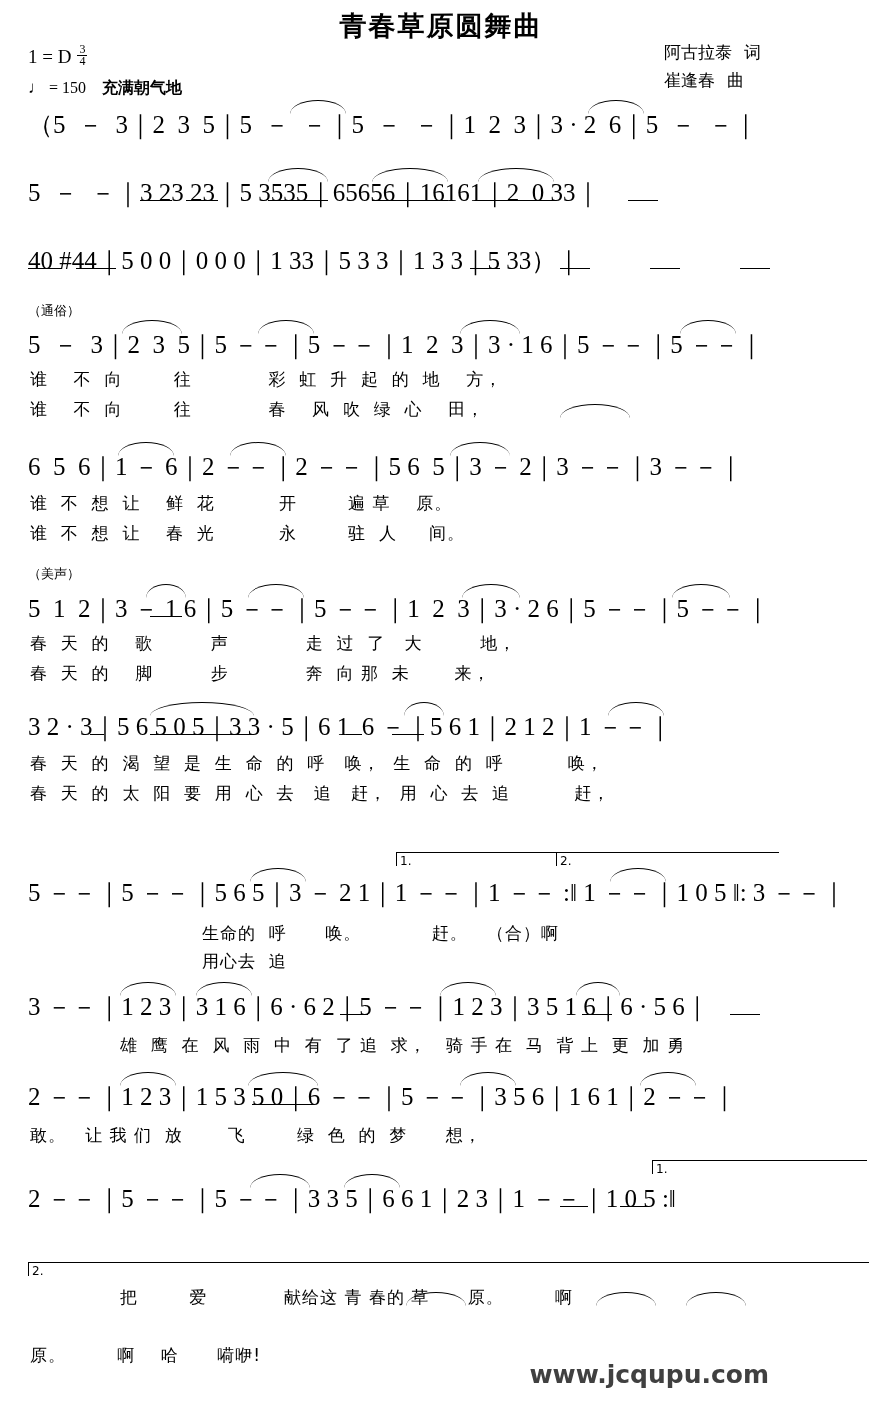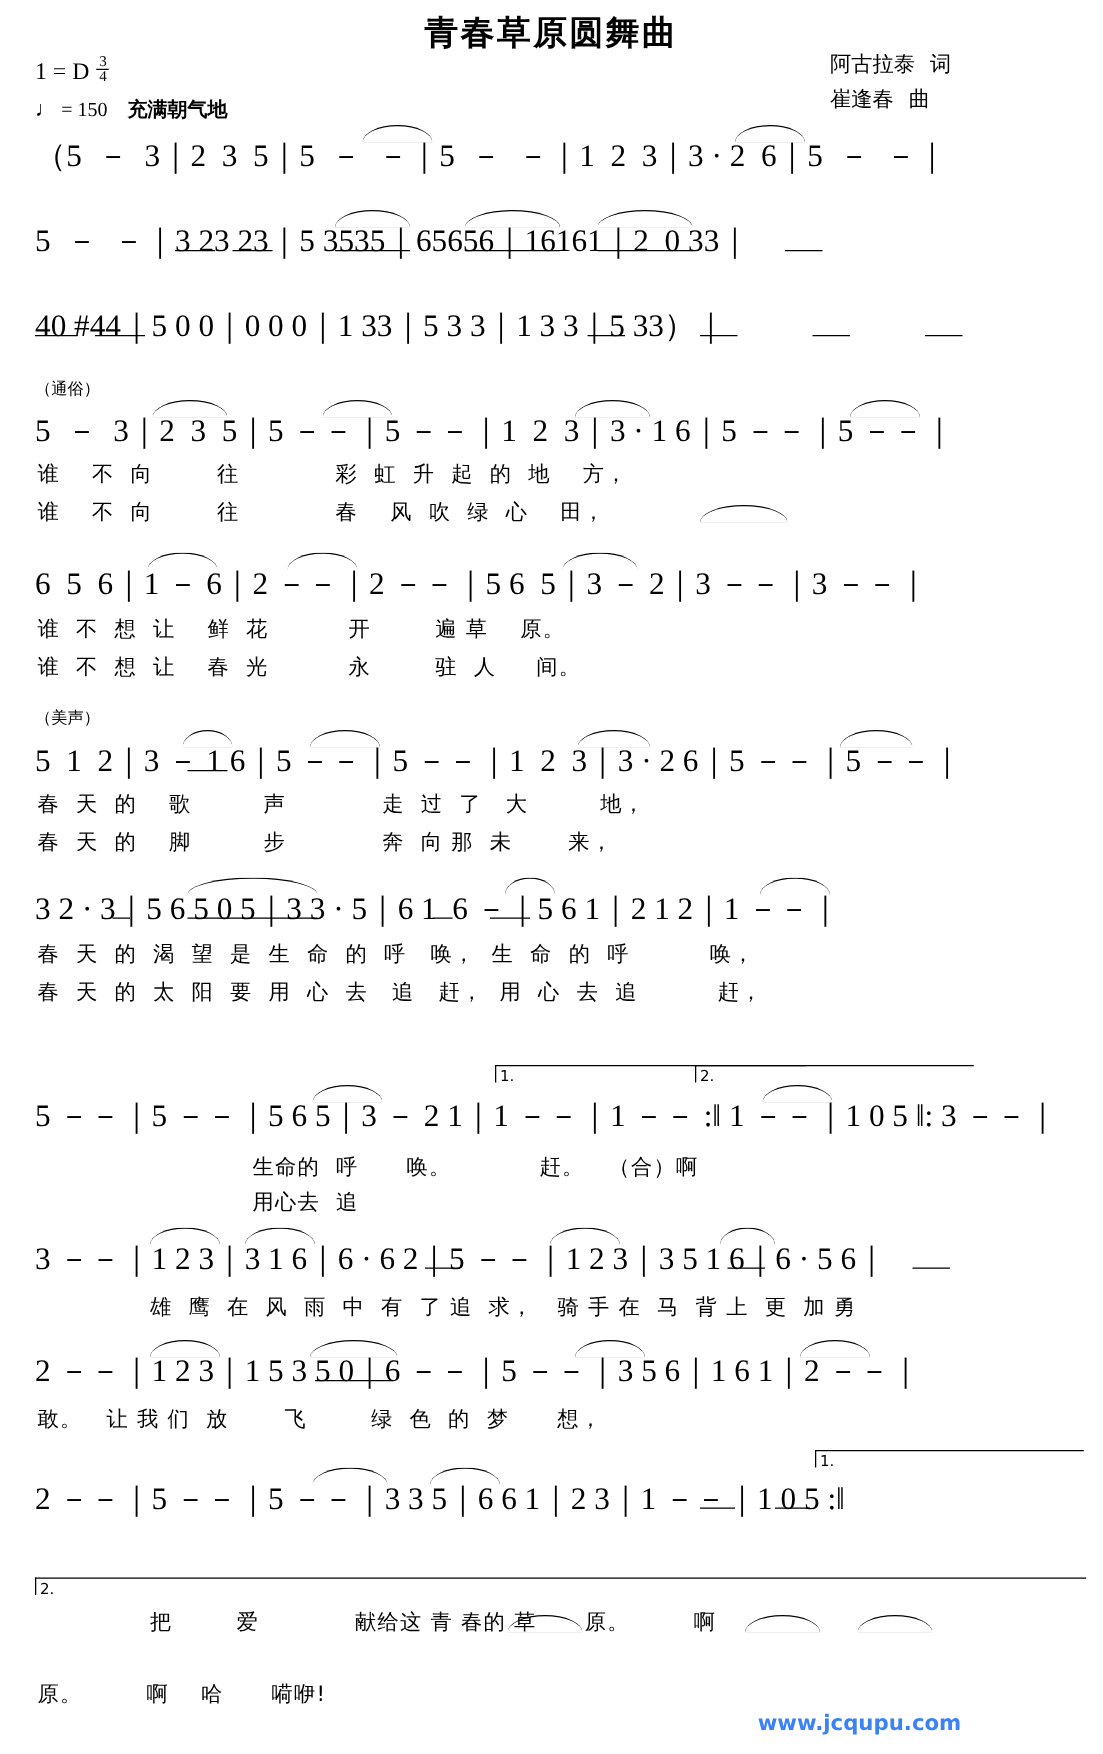--- a/index.html
+++ b/index.html
@@ -40,21 +40,21 @@
     font-family:"DejaVu Sans", sans-serif;
     font-size:17px;letter-spacing:1px;
   }
   .mark{
     font-family:"DejaVu Sans", sans-serif;
     font-size:13px;
   }
   .watermark{
     position:absolute;right:22px;bottom:14px;
     font-family:"DejaVu Sans", sans-serif;
-    font-size:17px;font-weight:bold;color:#3b82f6;
+    font-size:25px;font-weight:bold;color:#404040;
   }
 
   
   .slur{position:absolute;border-top:1.6px solid #000;border-radius:50%/100% 100% 0 0;height:13px;}
   
   .uline{position:absolute;border-bottom:1.6px solid #000;}
   
   .volta{position:absolute;border-top:1.6px solid #000;border-left:1.6px solid #000;height:13px;}
   .volta .vlab{position:absolute;left:3px;top:1px;font-size:12px;font-family:"DejaVu Sans",sans-serif;}
 </style>

